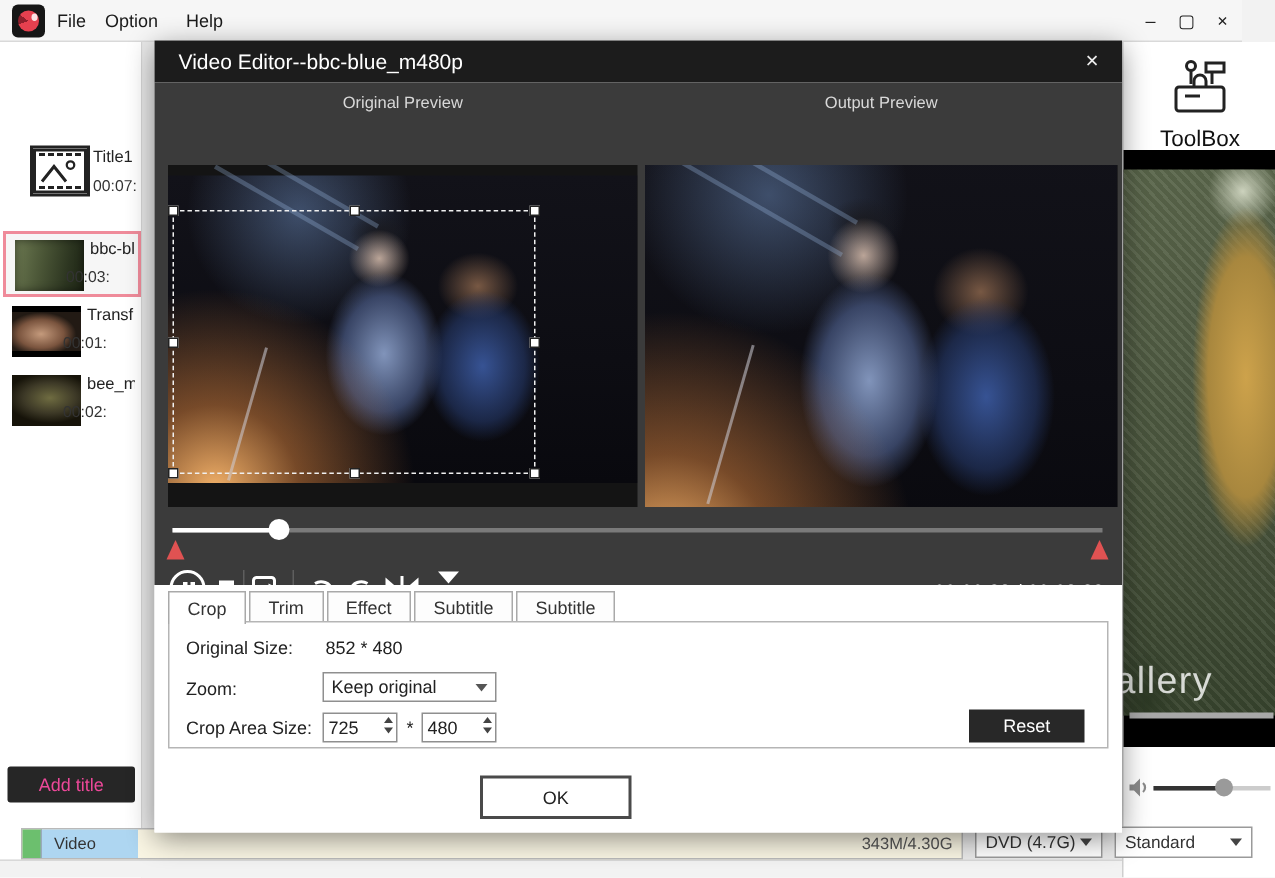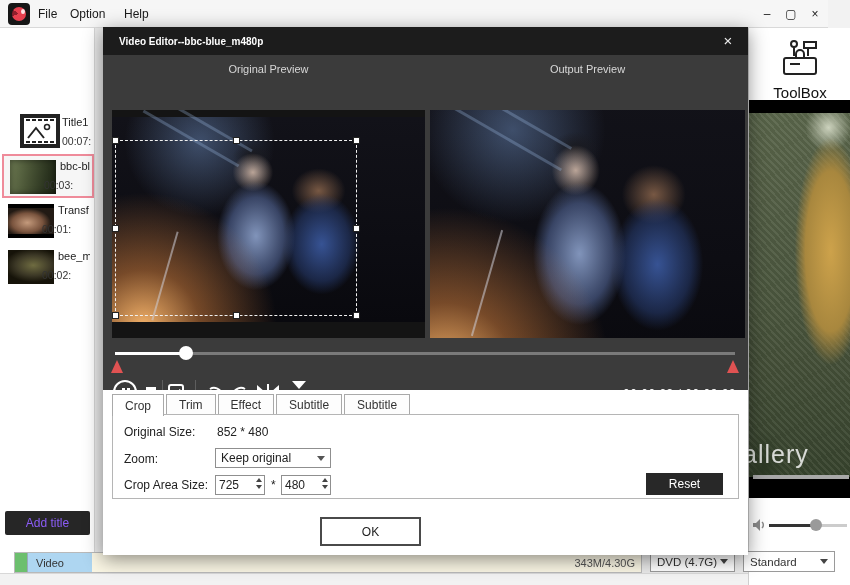--- a/index.html
+++ b/index.html
@@ -40,21 +40,21 @@
   .clip.selected { border:2px solid #ef8b9a; background:#f6f6f6; }
   .clip.selected .thumb, .clip.plain .thumb { left:6px; top:4px; width:46px; height:34px; }
   .clip.selected .meta-name, .clip.plain .meta-name { left:56px; }
   .clip.selected .meta-dur, .clip.plain .meta-dur { left:40px; }
   .t-bbc { background:linear-gradient(100deg,#6d7a52 0%,#4a5536 40%,#2c3520 75%,#1d2414 100%);
            box-shadow:inset 0 0 6px rgba(0,0,0,.5); }
   .t-transf { background:linear-gradient(180deg,#000 0 12%, transparent 12% 88%, #000 88%),
               radial-gradient(ellipse 60% 50% at 42% 55%, #c49a7c, #7a543e 55%, #221a14 85%), #151210; }
   .t-bee { background:radial-gradient(ellipse 70% 55% at 55% 45%, #6f6c41, #3c3826 55%, #161309 90%), #12100a; }
 
-  .add-title-btn { left:5px; top:511px; width:85px; height:24px; background:#262626; color:#8b5cf6; font-size:12px;
+  .add-title-btn { left:5px; top:511px; width:85px; height:24px; background:#262626; color:#ec4899; font-size:12px;
      display:flex; align-items:center; justify-content:center; border-radius:2px; }
 
   
   .track-bar { left:14px; top:552px; width:628px; height:21px; background:#faf6e4; border:1px solid #b9b9b9; display:flex; z-index:2; }
   .track-green { width:13px; height:100%; background:#6cbf6e; border-right:1px solid #9ab; }
   .track-video { width:64px; height:100%; background:#aed6f1; font-size:11px; color:#333; display:flex; align-items:center; padding-left:8px; }
   .track-size { flex:1; height:100%; font-size:11px; color:#555; display:flex; align-items:center; justify-content:flex-end; padding-right:6px; }
   .dropdown { top:551px; height:21px; background:#fff; border:1px solid #9a9a9a; font-size:11.5px; color:#333;
      display:flex; align-items:center; padding:0 6px; z-index:2; }
   .dropdown .caret { margin-left:auto; width:0; height:0; border-left:4px solid transparent; border-right:4px solid transparent; border-top:5px solid #444; }
@@ -78,21 +78,21 @@
   .rp-progress { position:absolute; left:4px; top:447px; width:96px; height:4px; background:#a8a8a8; }
   .rp-volume { position:absolute; left:0; top:482px; width:102px; height:30px; display:flex; align-items:center; }
   .speaker { margin-left:2px; }
   .vol-track { position:absolute; left:20px; top:14px; width:78px; height:3px; background:#ccc; }
   .vol-fill { position:absolute; left:20px; top:14px; width:45px; height:3px; background:#333; }
   .vol-thumb { position:absolute; left:61px; top:9px; width:12px; height:12px; border-radius:50%; background:#9a9a9a; }
 
   
   .dialog { left:103px; top:27px; width:645px; height:528px; background:#fff; box-shadow:0 4px 18px rgba(0,0,0,.45); z-index:10; }
   .dlg-titlebar { position:absolute; left:0; top:0; width:645px; height:28px; background:#1c1c1c; display:flex; align-items:center; }
-  .dlg-title { margin-left:16px; color:#fff; font-size:10px; font-weight:bold; }
+  .dlg-title { margin-left:16px; color:#fff; font-size:14px; font-weight:normal; }
   .dlg-close { position:absolute; right:10px; top:4px; width:20px; height:20px; color:#eee; font-size:15px; text-align:center; line-height:20px; }
 
   .dlg-preview-section { position:absolute; left:0; top:28px; width:645px; height:335px; background:#3b3b3b; }
   .pv-label { position:absolute; top:8px; font-size:11px; color:#d8d8d8; text-align:center; width:313px; }
   .pv-box { position:absolute; top:55px; width:313px; height:228px; background:#141414; overflow:hidden; }
   .pv-left { left:9px; }
   .pv-right { left:327px; width:315px; }
   .concert { position:absolute; left:0; top:7px; right:0; bottom:16px;
      background:
       radial-gradient(circle at 10% 102%, rgba(255,186,110,.95), rgba(250,150,70,.45) 16%, rgba(0,0,0,0) 38%),
@@ -175,21 +175,21 @@
     <span>×</span>
   </div>
 </div>
 
 <div class="abs main-bg"></div>
 
 <div class="abs sidebar">
 
   <div class="abs clip-caret" style="top:94px"></div>
 
-  <div class="abs clip first" style="top:84px">
+  <div class="abs clip first" style="top:67px">
     <div class="thumb" style="left:18px">
       <svg width="36" height="30" viewBox="0 0 36 30">
         <rect x="1" y="1" width="34" height="28" fill="none" stroke="#222" stroke-width="2"></rect>
         <line x1="4" y1="4" x2="32" y2="4" stroke="#222" stroke-width="2" stroke-dasharray="4 2"></line>
         <line x1="4" y1="26" x2="32" y2="26" stroke="#222" stroke-width="2" stroke-dasharray="4 2"></line>
         <polyline points="6,22 14,12 22,22" fill="none" stroke="#222" stroke-width="2"></polyline>
         <circle cx="25" cy="11" r="2.5" fill="none" stroke="#222" stroke-width="1.5"></circle>
       </svg>
     </div>
     <div class="meta-name">Title1</div>

